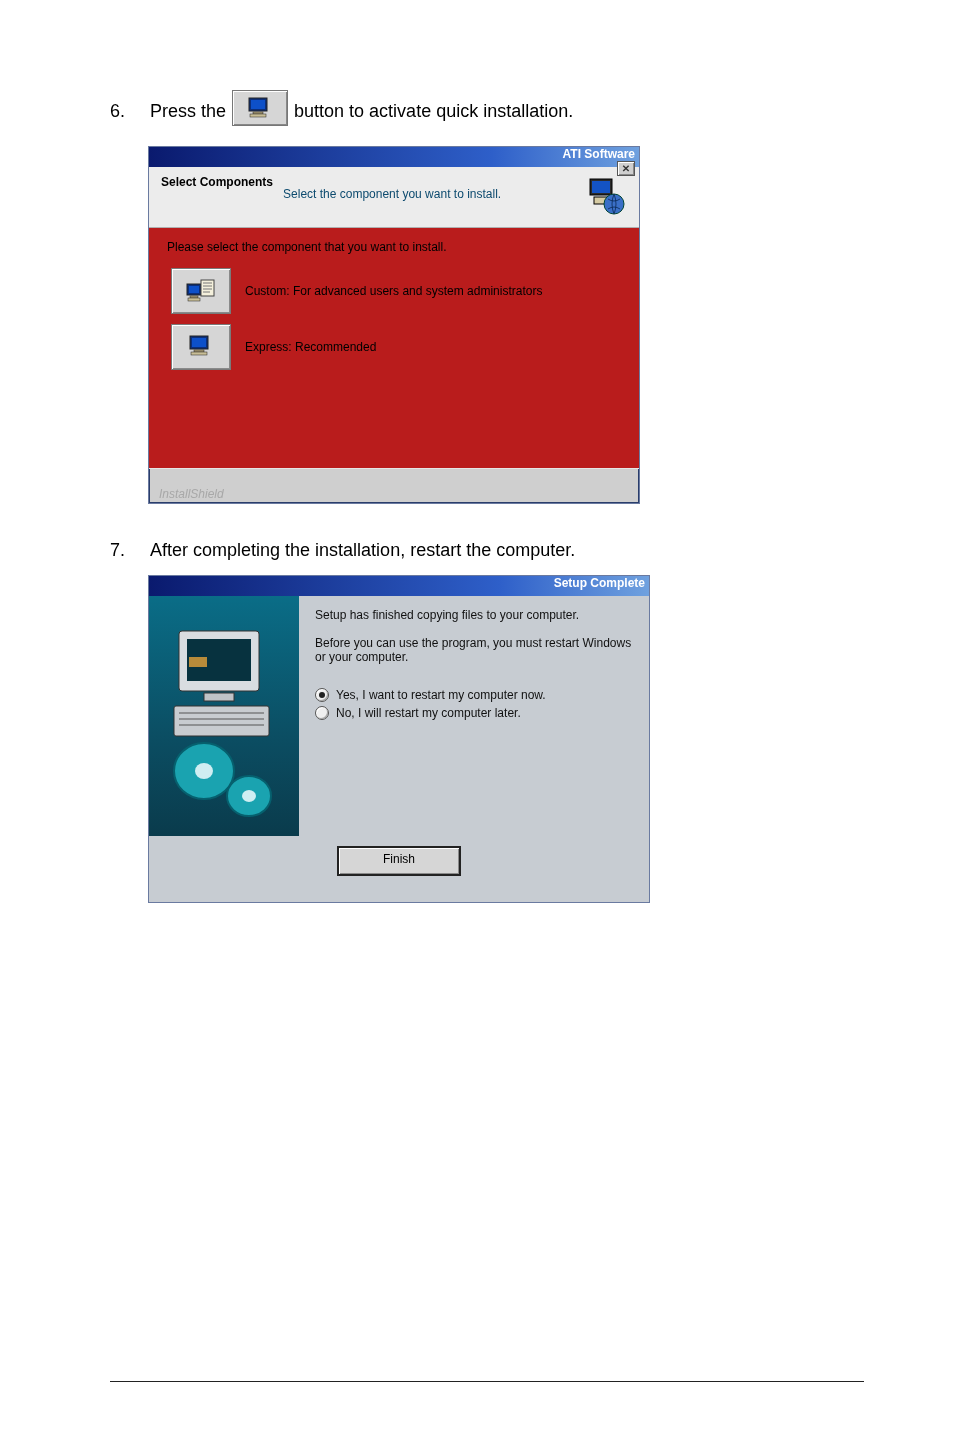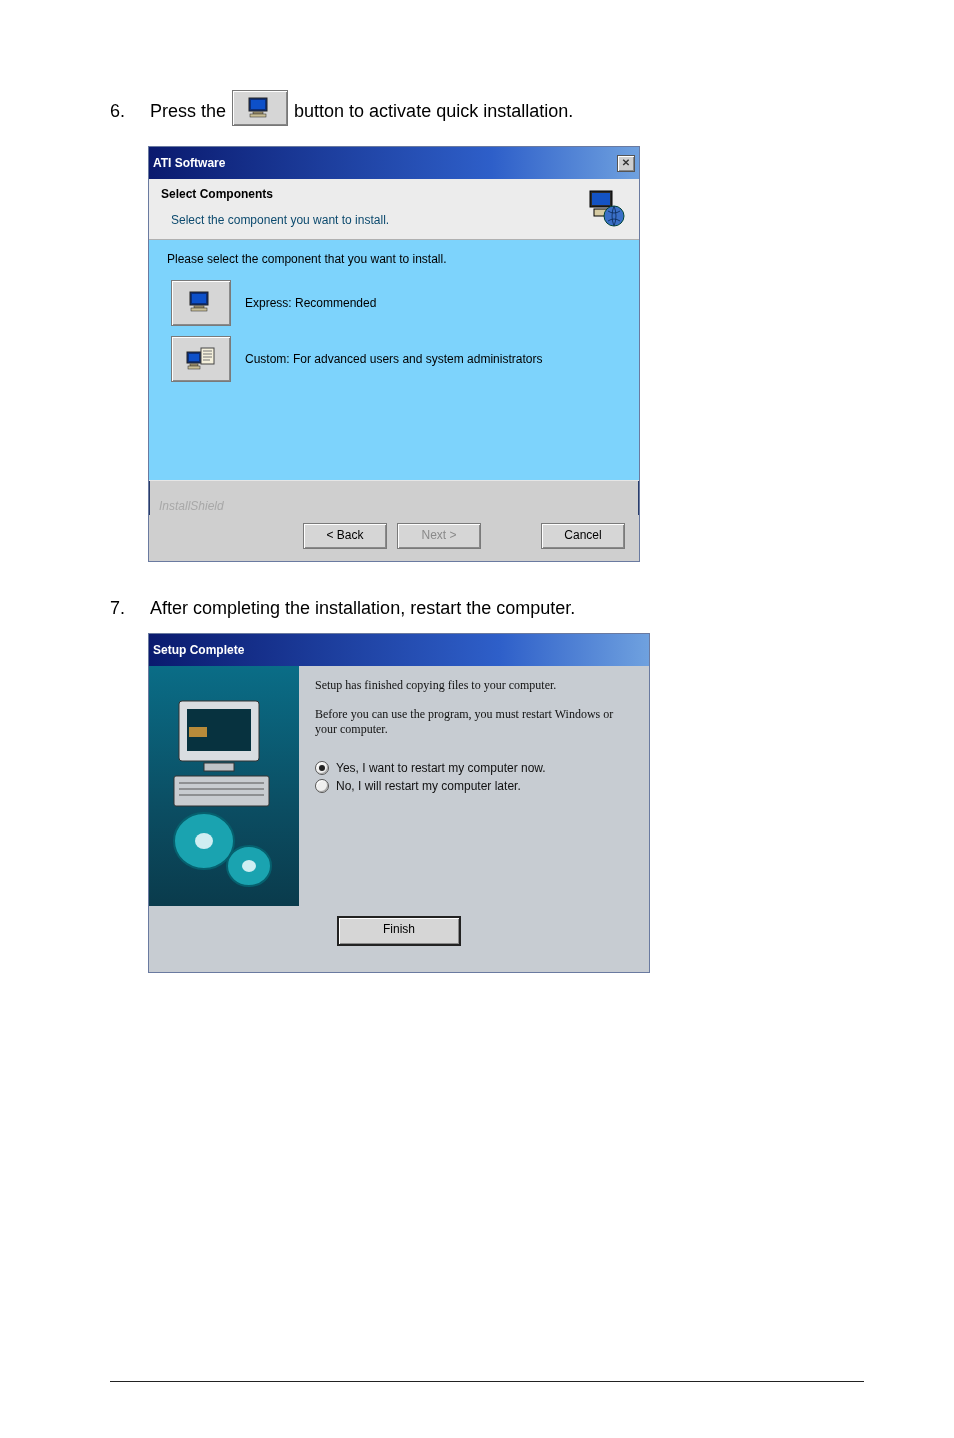--- a/index.html
+++ b/index.html
@@ -47,28 +47,29 @@
     margin: 12px 0 36px 38px;
     border: 1px solid #6a7aa0;
     background: #cfcfcf;
     box-shadow: 0 0 0 1px #2a3d6b inset;
     font-family: Tahoma, Arial, sans-serif;
     font-size: 12px;
     color: #000;
   }
   .titlebar {
     display: flex;
-    align-items: center;
+    align-items: flex-end;
     justify-content: space-between;
-    height: 32px;
+    height: 20px;
     padding: 0 4px;
     background: linear-gradient(to right, #0a1a6e, #2e5fc9 70%, #6fa1df);
     color: #fff;
     font-weight: bold;
     font-size: 12px;
+    flex-direction: column;
   }
   .title-x {
     width: 16px;
     height: 15px;
     background: #cfcfcf;
     border: 1px solid #555;
     box-shadow: inset 1px 1px 0 #fff, inset -1px -1px 0 #888;
     color: #333;
     font-family: Arial, sans-serif;
     font-size: 10px;
@@ -77,30 +78,30 @@
     font-weight: bold;
   }
   .header-pane {
     background: #ececec;
     padding: 8px 12px 10px 12px;
     border-bottom: 1px solid #b0b0b0;
     display: flex;
     justify-content: space-between;
     align-items: flex-start;
   }
-  .header-texts { display:flex; flex-direction:column; }
+  .header-texts { display:flex; flex-direction:row; }
   .header-title { font-weight: bold; font-size: 12px; }
   .header-sub { font-size: 12px; margin-top: 12px; padding-left: 10px; color:#0c4a6e; }
   .header-icon {
     width: 42px;
     height: 42px;
     display:flex; align-items:center; justify-content:center;
   }
   .body-pane {
-    background: #7dd3fc;
+    background: #b91c1c;
     padding: 12px 18px 28px 18px;
   }
   .instr-line { font-size: 12px; margin-bottom: 14px; }
   .opt-row {
     display: flex;
     align-items: center;
     margin: 8px 0 10px 4px;
   }
   .opt-btn {
     width: 58px;
@@ -152,21 +153,21 @@
     padding: 6px;
     box-sizing: border-box;
   }
   .setup-right {
     flex: 1;
     padding: 12px 16px;
     font-size: 12px;
     color: #111;
     background: #c7ccd2;
   }
-  .setup-right p { margin: 0 0 14px 0; font-family: Liberation Serif, serif; }
+  .setup-right p { margin: 0 0 14px 0; }
   .radio-row {
     display: flex;
     align-items: flex-start;
     margin: 4px 0;
     font-size: 12px;
   }
   .radio {
     width: 12px; height: 12px;
     border-radius: 50%;
     border: 1px solid #555;
@@ -255,59 +256,53 @@
           <rect x="4" y="3" width="22" height="16" fill="#2b2b2b" stroke="#000"></rect>
           <rect x="6" y="5" width="18" height="12" fill="#1453c4"></rect>
           <rect x="8" y="21" width="14" height="7" fill="#d6cba3" stroke="#000"></rect>
           <circle cx="28" cy="28" r="10" fill="#3a6fc7" stroke="#043" stroke-width="1"></circle>
           <path d="M22 23 q6 4 12 0 M22 33 q6 -4 12 0 M28 18 q-4 10 0 20 M28 18 q4 10 0 20" stroke="#0a2a55" fill="none" stroke-width="0.8"></path>
         </svg>
       </div>
     </div>
     <div class="body-pane">
       <div class="instr-line">Please select the component that you want to install.</div>
-
-      <div class="opt-row">
-        <div class="opt-btn">
-          <svg width="28" height="24" viewBox="0 0 28 24">
-            <rect x="3" y="1" width="18" height="13" fill="#0b2e7a" stroke="#222"></rect>
-            <rect x="5" y="3" width="14" height="9" fill="#0d50c9"></rect>
-            <rect x="7" y="15" width="10" height="2" fill="#b6a77a" stroke="#222" stroke-width="0.5"></rect>
-            <rect x="4" y="17" width="16" height="3" fill="#c9be96" stroke="#222" stroke-width="0.5"></rect>
-          </svg>
-        </div>
-        <span class="opt-label">Express: Recommended</span>
-      </div>
 
       <div class="opt-row">
         <div class="opt-btn">
           <svg width="30" height="26" viewBox="0 0 30 26">
             <rect x="1" y="6" width="14" height="11" fill="#0b2e7a" stroke="#222"></rect>
             <rect x="3" y="8" width="10" height="7" fill="#0d50c9"></rect>
             <rect x="4" y="18" width="8" height="2" fill="#b6a77a" stroke="#222" stroke-width="0.5"></rect>
             <rect x="2" y="20" width="12" height="3" fill="#c9be96" stroke="#222" stroke-width="0.5"></rect>
             <rect x="15" y="2" width="13" height="16" fill="#f4f0dc" stroke="#444"></rect>
             <line x1="17" y1="5" x2="26" y2="5" stroke="#777"></line>
             <line x1="17" y1="8" x2="26" y2="8" stroke="#777"></line>
             <line x1="17" y1="11" x2="26" y2="11" stroke="#777"></line>
             <line x1="17" y1="14" x2="24" y2="14" stroke="#777"></line>
           </svg>
         </div>
         <span class="opt-label">Custom: For advanced users and system administrators</span>
       </div>
 
+      <div class="opt-row">
+        <div class="opt-btn">
+          <svg width="28" height="24" viewBox="0 0 28 24">
+            <rect x="3" y="1" width="18" height="13" fill="#0b2e7a" stroke="#222"></rect>
+            <rect x="5" y="3" width="14" height="9" fill="#0d50c9"></rect>
+            <rect x="7" y="15" width="10" height="2" fill="#b6a77a" stroke="#222" stroke-width="0.5"></rect>
+            <rect x="4" y="17" width="16" height="3" fill="#c9be96" stroke="#222" stroke-width="0.5"></rect>
+          </svg>
+        </div>
+        <span class="opt-label">Express: Recommended</span>
+      </div>
+
       <div style="height:60px"></div>
     </div>
     <div class="shield-brand">InstallShield</div>
-    <div class="btn-row">
-      <div class="winbtn">&lt; Back</div>
-      <div class="winbtn disabled">Next &gt;</div>
-      <div class="spacer"></div>
-      <div class="winbtn">Cancel</div>
-    </div>
   </div>
 
   <div class="instr" style="margin-top:10px;">
     <span class="instr-num">7.</span>
     <span>After completing the installation, restart the computer.</span>
   </div>
 
   <div class="window" style="width:500px;">
     <div class="titlebar">
       <span>Setup Complete</span>

